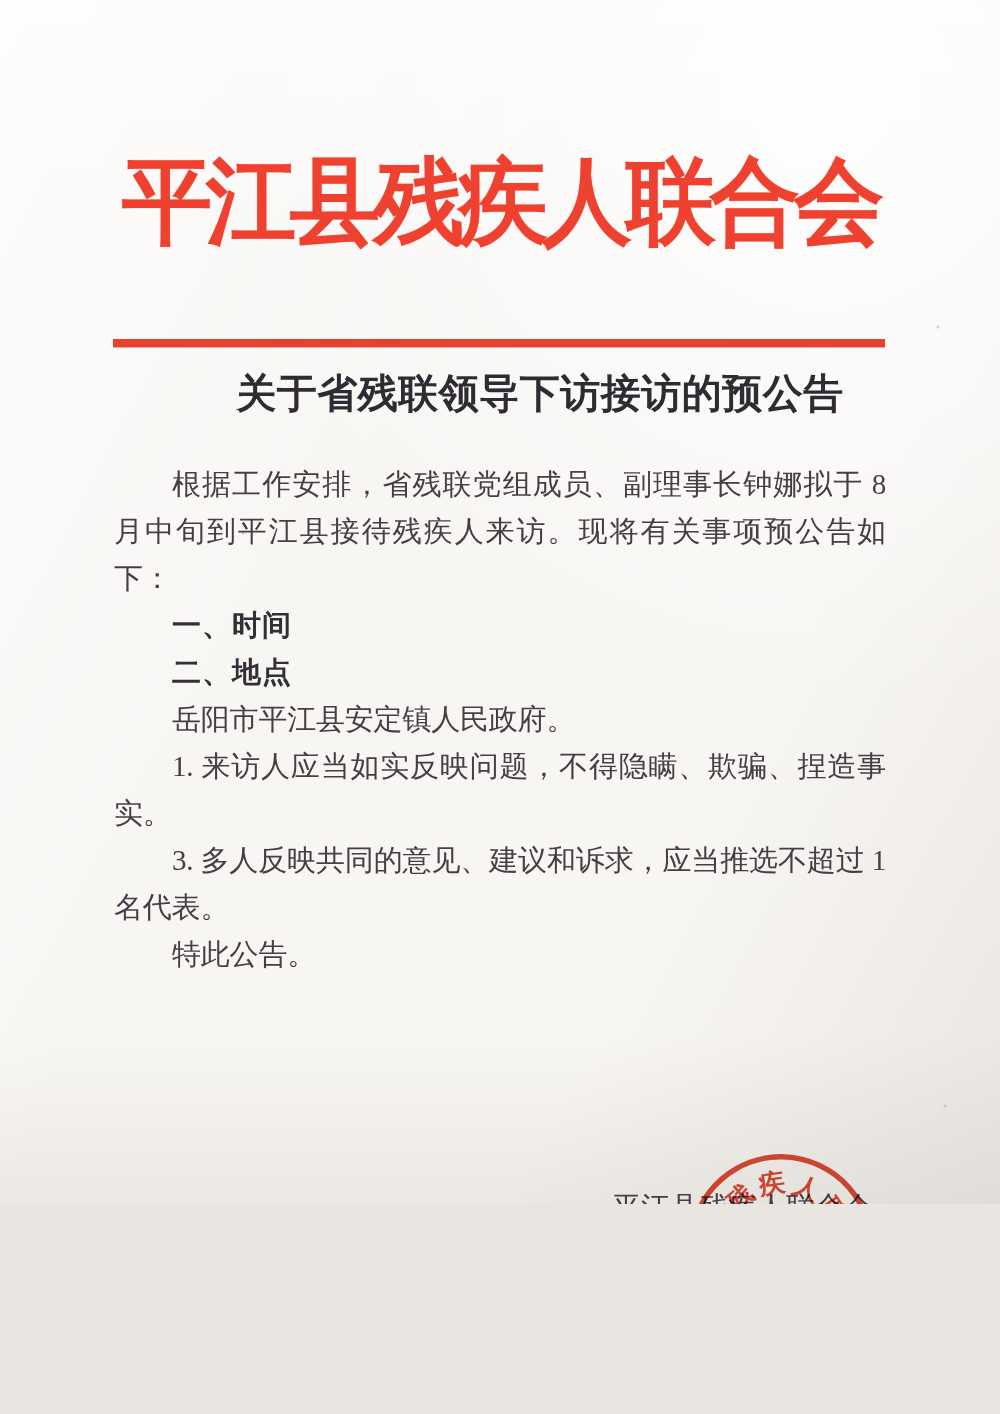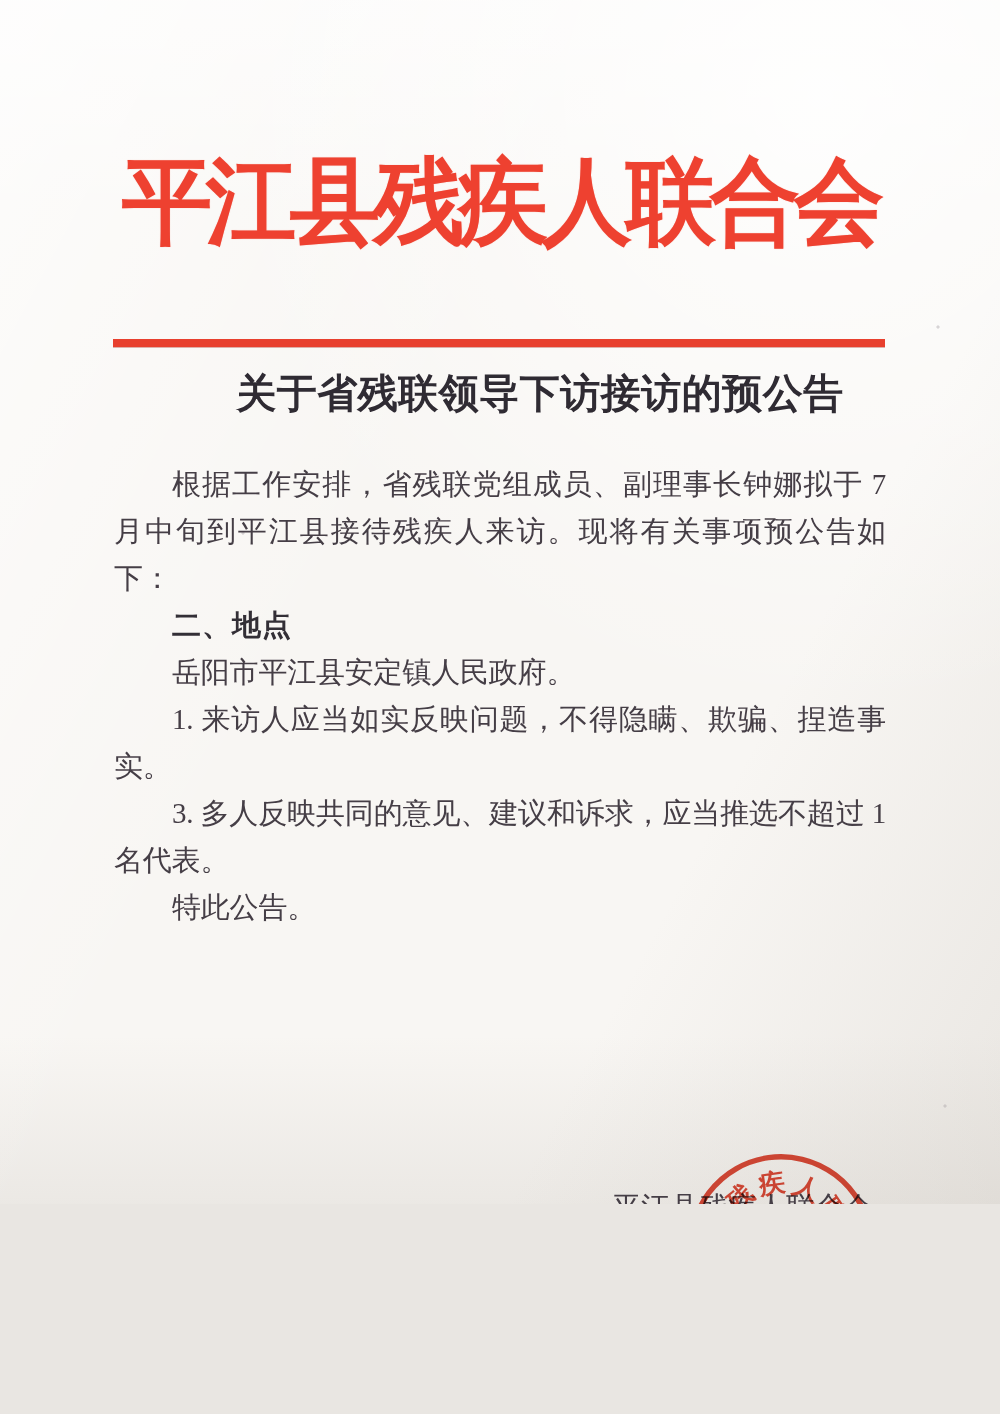--- a/index.html
+++ b/index.html
@@ -76,21 +76,22 @@
 
 <div class="page">
 
   <div class="letterhead">平江县残疾人联合会</div>
 
   <div class="red-rule"></div>
 
   <div class="doc-title">关于省残联领导下访接访的预公告</div>
 
   <div class="content">
-    <p>根据工作安排，省残联党组成员、副理事长钟娜拟于 7 月中旬到平江县接待残疾人来访。现将有关事项预公告如下：</p>
+    <p>根据工作安排，省残联党组成员、副理事长钟娜拟于 8 月中旬到平江县接待残疾人来访。现将有关事项预公告如下：</p>
+    <p class="heading">一、时间</p>
     <p class="heading">二、地点</p>
     <p>岳阳市平江县安定镇人民政府。</p>
     <p>1. 来访人应当如实反映问题，不得隐瞒、欺骗、捏造事实。</p>
     <p>3. 多人反映共同的意见、建议和诉求，应当推选不超过 1 名代表。</p>
     <p>特此公告。</p>
   </div>
 
   <div class="signature">
     <p class="sig-org">平江县残疾人联合会</p>
     <p class="sig-date">2023 年 8 月 8 日</p>

